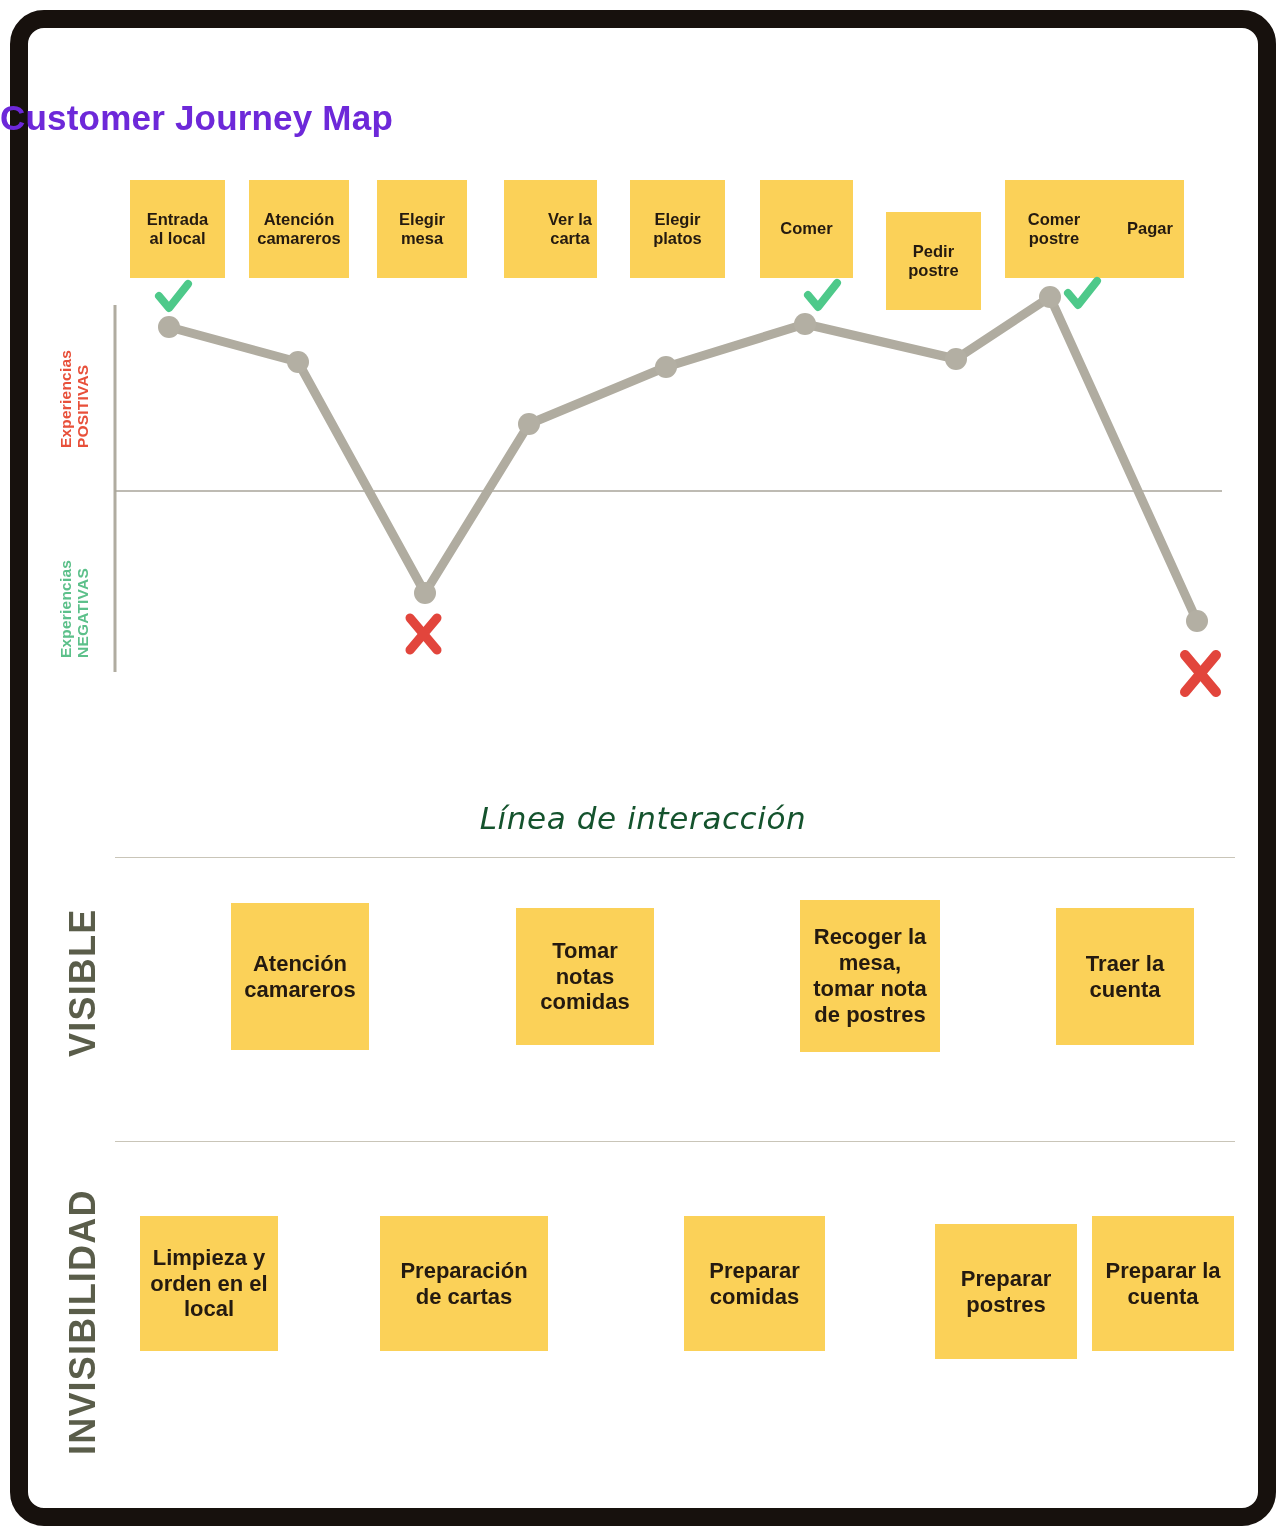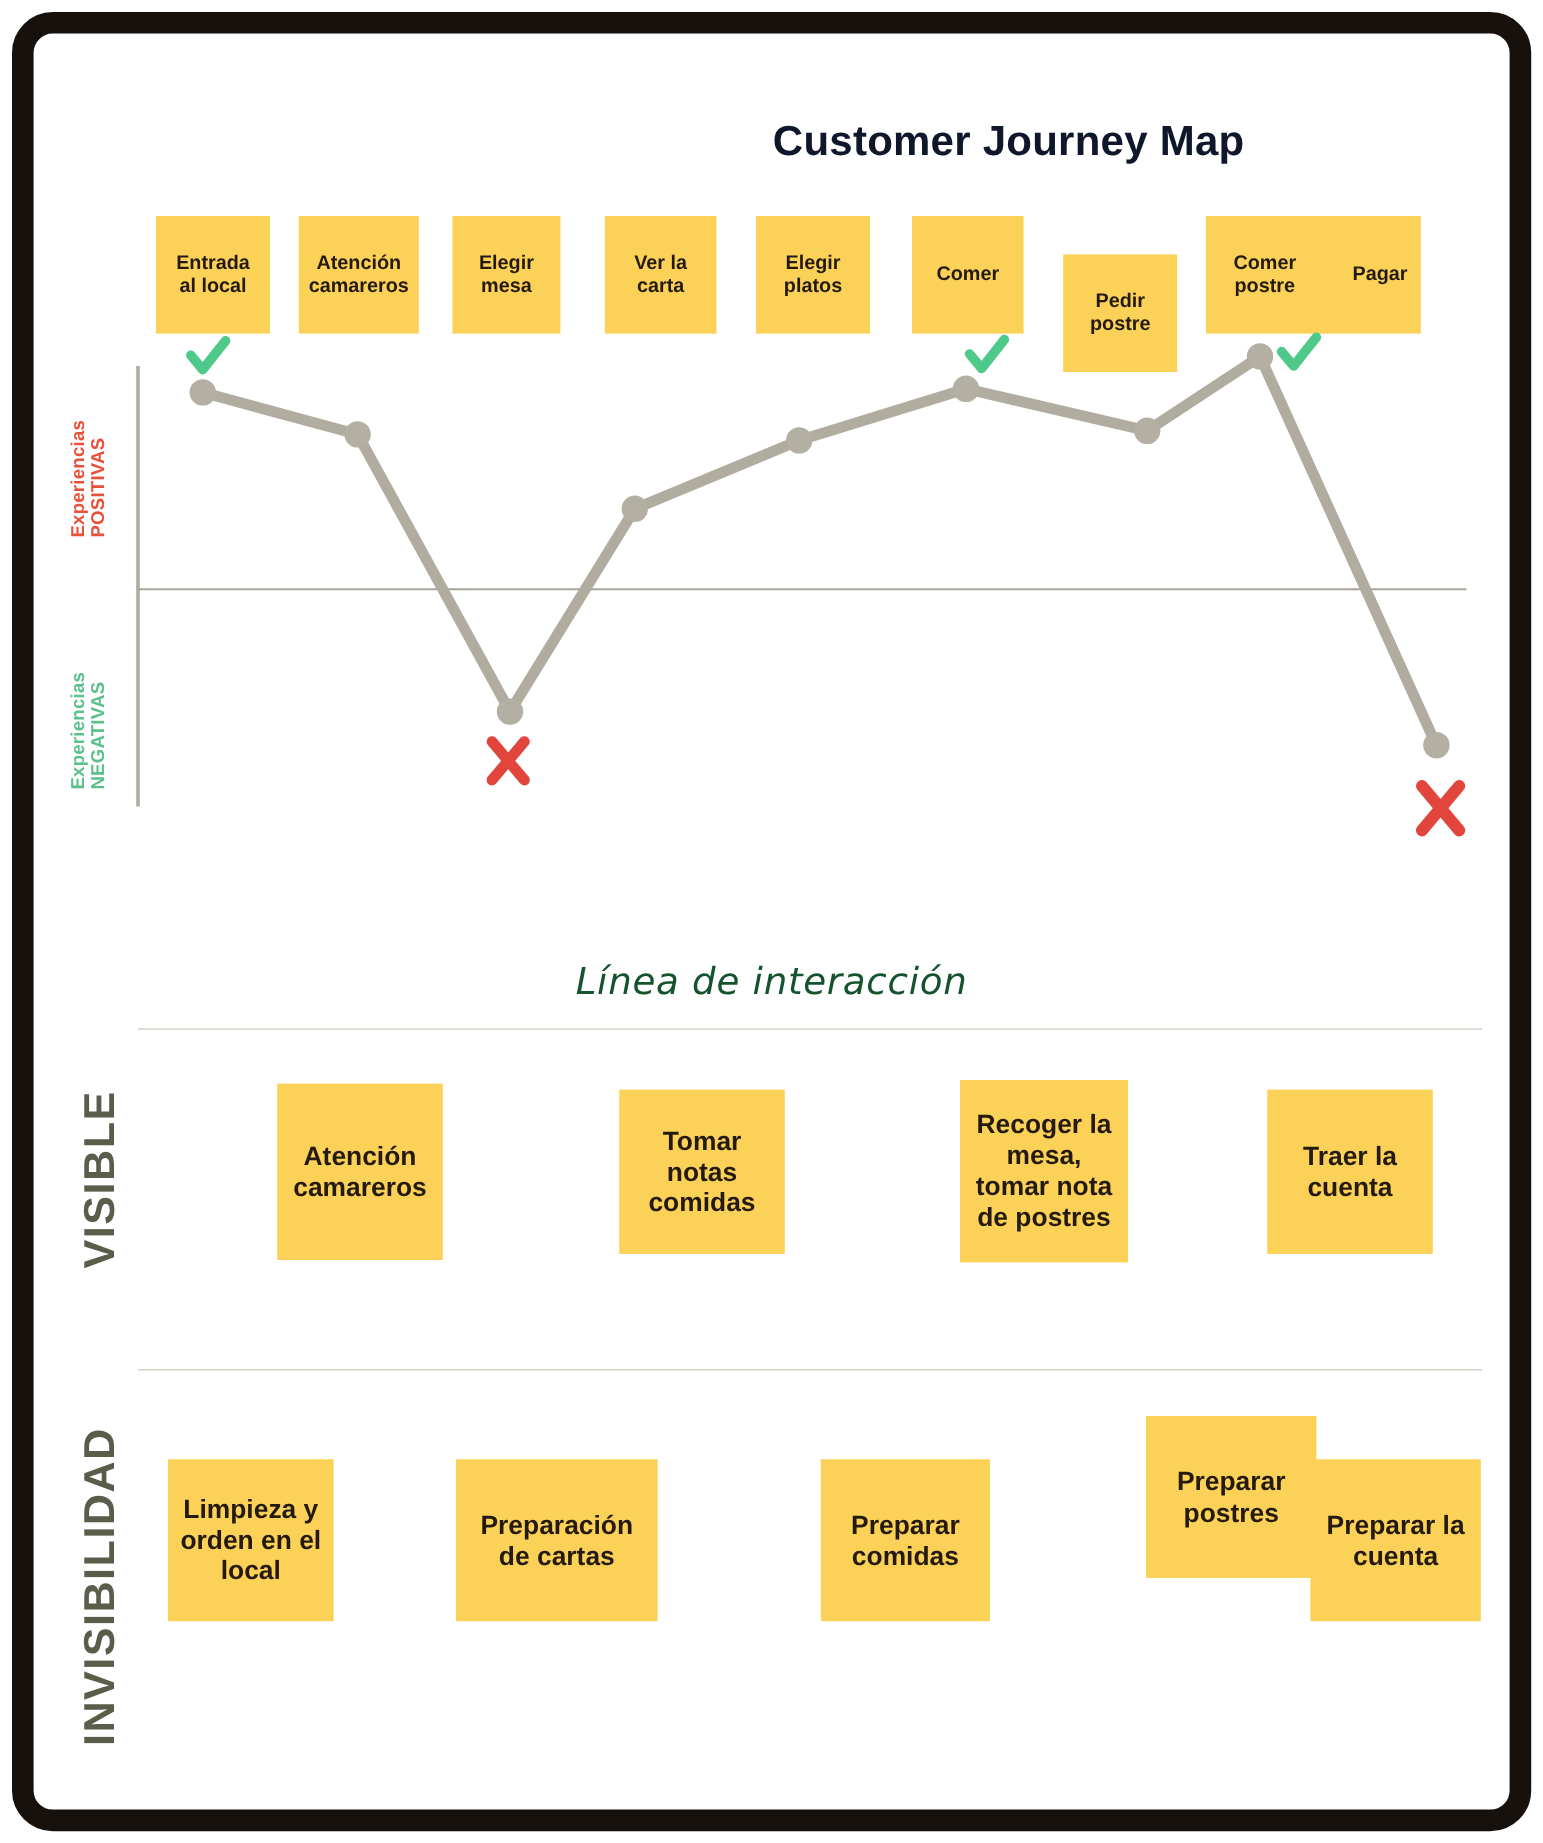--- a/index.html
+++ b/index.html
@@ -34,24 +34,24 @@
     width: 1286px;
     height: 1536px;
   }
 
   
   #title {
     position: absolute;
     left: 0;
     top: 98px;
     width: 1037px;
-    text-align: right;
+    text-align: left;
     font-size: 35px;
     font-weight: bold;
-    color: #0f172a;
+    color: #6d28d9;
     letter-spacing: 0.2px;
   }
 
   
   .note {
     position: absolute;
     background: #fbd158;
     color: #241a10;
     font-weight: bold;
     display: flex;
@@ -144,21 +144,21 @@
         <span>Atención</span><br>
         <span>camareros</span>
       </div>
     </div>
     <div class="note note-stage" style="left:377px; top:180px; width:90px; height:98px;">
       <div>
         <span>Elegir</span><br>
         <span>mesa</span>
       </div>
     </div>
-    <div class="note note-stage" style="left:504px; top:180px; width:93px; height:98px;">
+    <div class="note note-stage" style="left:504px; top:180px; width:93px; height:98px;justify-content:flex-end;">
       <div>
         <span>Ver la</span><br>
         <span>carta</span>
       </div>
     </div>
     <div class="note note-stage" style="left:630px; top:180px; width:95px; height:98px;">
       <div>
         <span>Elegir</span><br>
         <span>platos</span>
       </div>
@@ -241,17 +241,17 @@
   </div>
 
   <div class="divider-rule" style="left:115px; top:1141px; width:1120px;"></div>
 
   <div class="row-label" style="left:62px; top:1455px;">INVISIBILIDAD</div>
 
   <div>
     <div class="note note-row" style="left:140px; top:1216px; width:138px; height:135px;">Limpieza y orden en el local</div>
     <div class="note note-row" style="left:380px; top:1216px; width:168px; height:135px;">Preparación de cartas</div>
     <div class="note note-row" style="left:684px; top:1216px; width:141px; height:135px;">Preparar comidas</div>
-    <div class="note note-row" style="left:935px; top:1180px; width:142px; height:135px;margin-left:20px;">Preparar postres</div>
+    <div class="note note-row" style="left:935px; top:1224px; width:142px; height:135px;">Preparar postres</div>
     <div class="note note-row" style="left:1092px; top:1216px; width:142px; height:135px;">Preparar la cuenta</div>
   </div>
 
 </div>
 
 </body></html>

